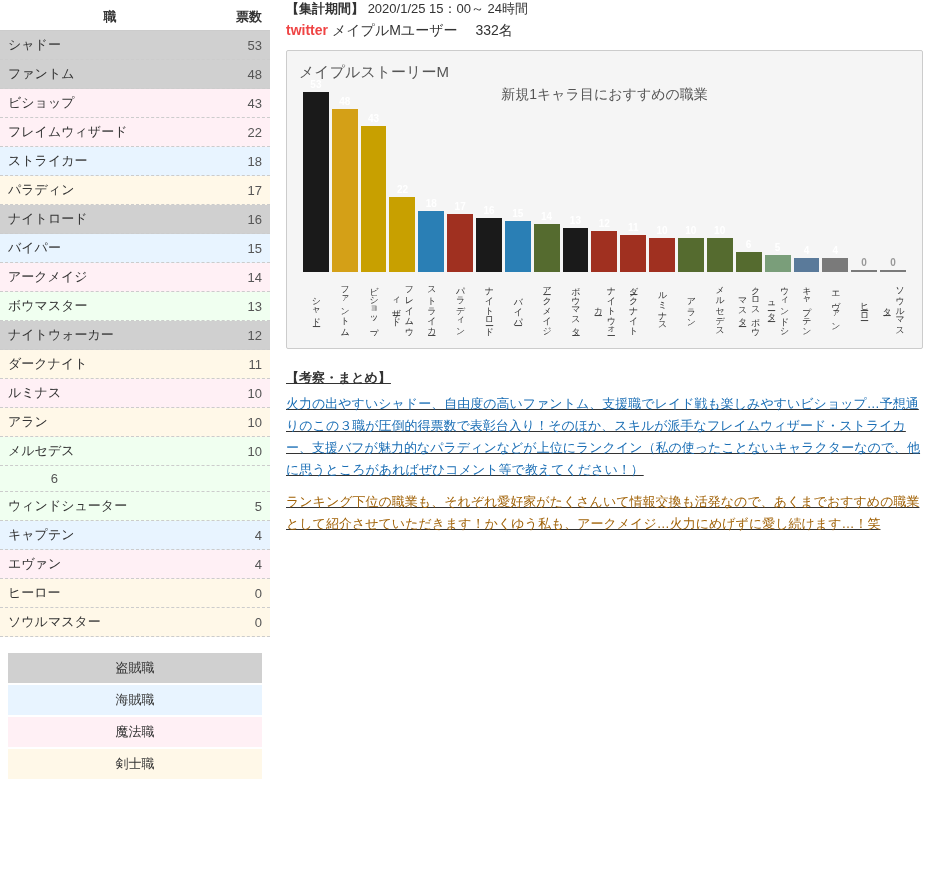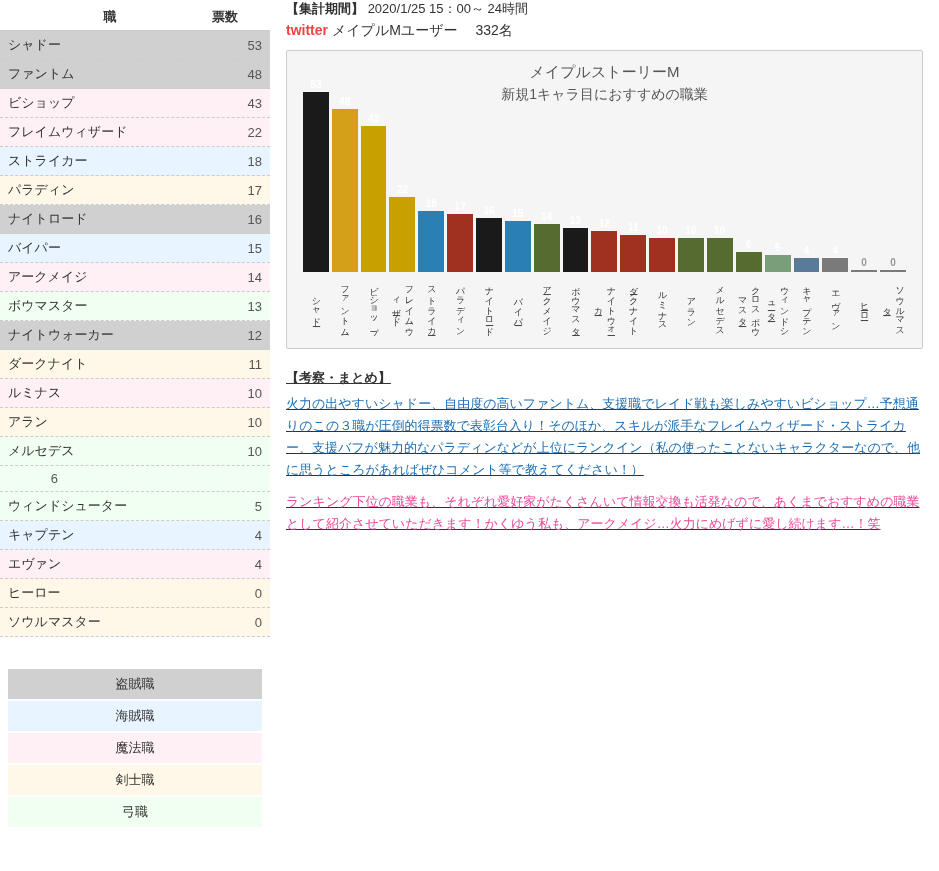--- a/index.html
+++ b/index.html
@@ -21,39 +21,39 @@
     }
 
     .table-header {
       display: flex;
       background: #fff;
       border-bottom: 1px solid #ccc;
       padding: 4px 8px;
       font-weight: bold;
     }
     .table-header .col-job { flex: 1; text-align: center; }
-    .table-header .col-votes { width: 50px; text-align: left; }
+    .table-header .col-votes { width: 50px; text-align: right; }
 
     .job-row {
       display: flex;
       align-items: center;
       padding: 5px 8px;
       border-bottom: 1px dashed #ccc;
     }
     .job-row .col-job { flex: 1; }
     .job-row .col-votes { width: 50px; text-align: right; color: #555; }
 
     .bg-thief    { background-color: #d0d0d0; }
     .bg-magic    { background-color: #fff0f5; }
     .bg-pirate   { background-color: #e8f4ff; }
     .bg-warrior  { background-color: #fff8e8; }
     .bg-archer   { background-color: #f0fff0; }
 
     .legend-section {
-      margin-top: 32px;
+      margin-top: 16px;
       padding: 0 8px;
     }
     .legend-item {
       padding: 6px 8px;
       margin-bottom: 2px;
       text-align: center;
       font-size: 13px;
     }
 
     
@@ -77,21 +77,20 @@
     
     .chart-container {
       border: 1px solid #ccc;
       background: #f5f5f5;
       padding: 12px;
       margin-bottom: 12px;
       border-radius: 2px;
     }
 
     .chart-title {
-      text-align: center;
       font-size: 15px;
       color: #555;
       margin-bottom: 4px;
     }
     .chart-subtitle {
       text-align: center;
       font-size: 14px;
       color: #555;
       margin-bottom: 12px;
     }
@@ -145,21 +144,21 @@
       margin-bottom: 6px;
     }
     .commentary-body {
       font-size: 13px;
       line-height: 1.7;
       color: #1a6eb5;
     }
     .commentary-body2 {
       font-size: 13px;
       line-height: 1.7;
-      color: #ec4899;
+      color: #a16207;
       margin-top: 10px;
     }
   </style>
 </head>
 <body>
 
 <div class="left-panel">
   <div class="table-header">
     <span class="col-job">職</span>
     <span class="col-votes">票数</span>
@@ -249,21 +248,20 @@
     <span class="col-votes">0</span>
   </div>
     </div>
 
   <div class="legend-section">
     <div id="legend-list">
         <div class="legend-item bg-thief">盗賊職</div>
         <div class="legend-item bg-pirate">海賊職</div>
         <div class="legend-item bg-magic">魔法職</div>
         <div class="legend-item bg-warrior">剣士職</div>
-        <div class="legend-item bg-archer">弓職</div>
       </div>
   </div>
 </div>
 
 <div class="right-panel">
   <div class="period-line">
     <span class="bold">【集計期間】</span>
     <span>2020/1/25 15：00～ 24時間</span>
   </div>
   <div class="twitter-line">

